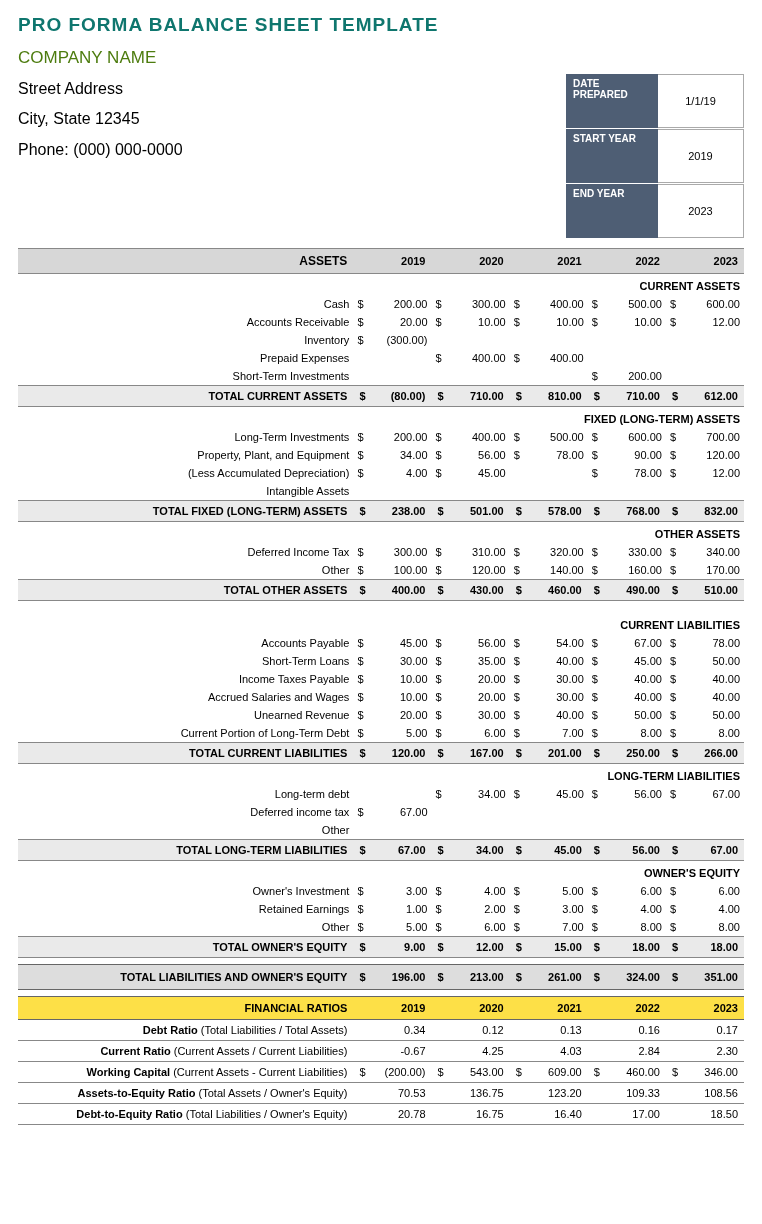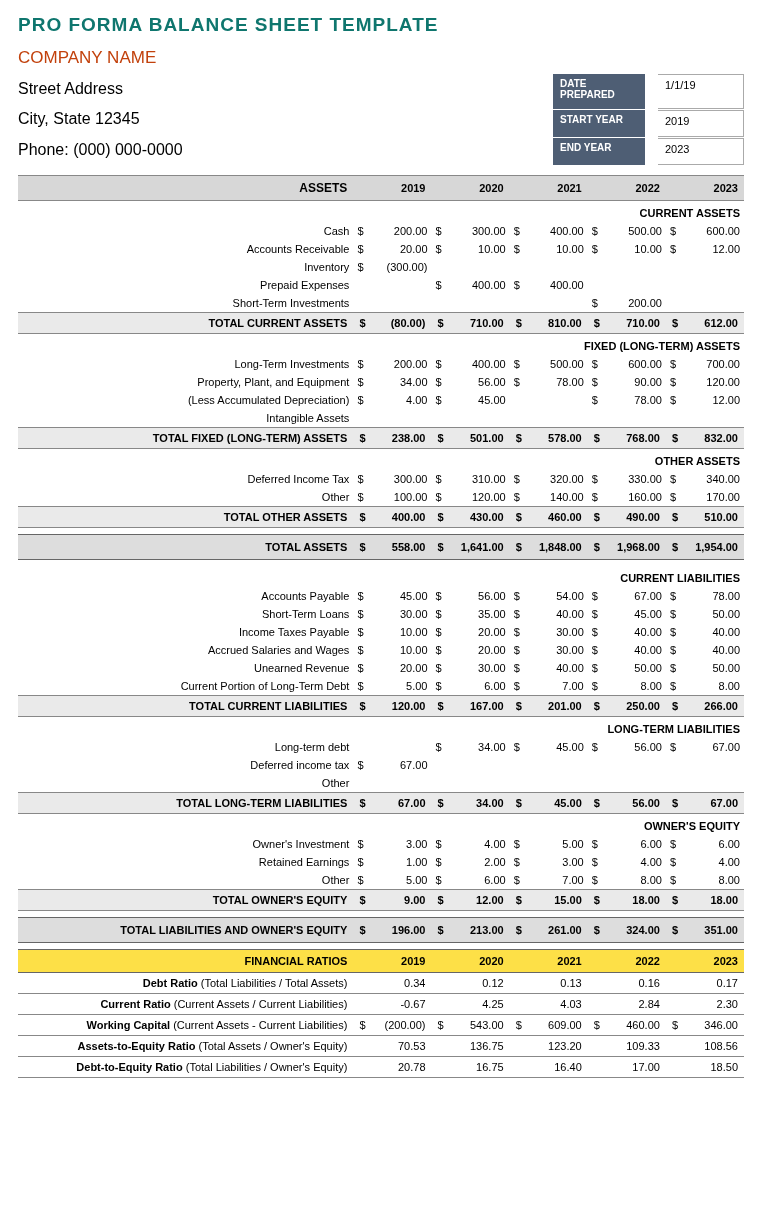--- a/index.html
+++ b/index.html
@@ -1,23 +1,23 @@
 <!DOCTYPE html>
 <html><head>
 <meta charset="utf-8">
 <style>
 *{box-sizing:border-box;margin:0;padding:0}
 body{font-family:"Century Gothic",Arial,sans-serif;font-size:11px;color:#000;background:#fff;width:762px;padding:14px 18px}
 .doc-title{font-size:19px;font-weight:bold;color:#0f766e;letter-spacing:1px;margin-bottom:12px}
-.company{font-size:17px;color:#c2410c;margin-bottom:6px}
+.company{font-size:17px;color:#4d7c0f;margin-bottom:6px}
 .top{display:flex;justify-content:space-between;margin-bottom:10px}
 .addr{line-height:1.9;font-size:16px}
-.meta{display:grid;grid-template-columns:92px 86px;gap:1px 13px}
+.meta{display:grid;grid-template-columns:92px 86px;gap:1px 0}
 .meta .lbl{background:#4e5e74;color:#fff;font-weight:bold;font-size:10px;padding:4px 7px;text-align:left}
-.meta .val{border:1px solid #aaa;border-left:0;padding:4px 7px;text-align:left;font-size:11px}
+.meta .val{border:1px solid #aaa;border-left:0;padding:20px 7px;text-align:center;font-size:11px}
 table{width:100%;border-collapse:collapse}
 td,th{padding:3px 4px;font-size:11px;text-align:right;white-space:nowrap}
 td:first-child,th:first-child{text-align:right;white-space:normal}
 .sec-hdr td{background:#d7d7d7;font-weight:bold;padding:5px 6px;border-top:1px solid #888;border-bottom:1px solid #888}
 .sec-hdr .lbl{font-size:12px}
 .sub-hdr td{font-weight:bold;padding-top:6px;font-size:11px}
 .item td:first-child{padding-left:26px}
 .total td{font-weight:bold;background:#eaeaea;border-top:1px solid #888;border-bottom:1px solid #888;padding:4px 6px}
 .grand td{font-weight:bold;background:#ddd;border-top:1px solid #666;border-bottom:1px solid #666;padding:6px}
 .ratio-hdr td{background:#fde047;font-weight:bold;padding:5px 6px;border-top:1px solid #666;border-bottom:1px solid #666}
@@ -250,33 +250,20 @@
         <td class="cur">$</td>
         <td class="num">460.00</td>
         <td class="cur">$</td>
         <td class="num">490.00</td>
         <td class="cur">$</td>
         <td class="num">510.00</td>
       </tr>
       <tr class="gap">
         <td colspan="11"></td>
       </tr>
-      <tr class="grand">
-        <td class="lbl">TOTAL ASSETS</td>
-        <td class="cur">$</td>
-        <td class="num">558.00</td>
-        <td class="cur">$</td>
-        <td class="num">1,641.00</td>
-        <td class="cur">$</td>
-        <td class="num">1,848.00</td>
-        <td class="cur">$</td>
-        <td class="num">1,968.00</td>
-        <td class="cur">$</td>
-        <td class="num">1,954.00</td>
-      </tr>
       <tr class="gap">
         <td colspan="11"></td>
       </tr>
       <tr class="sub-hdr">
         <td colspan="11">CURRENT LIABILITIES</td>
       </tr>
       <tr class="item">
         <td class="lbl">Accounts Payable</td>
         <td class="cur">$</td>
         <td class="num">45.00</td>

